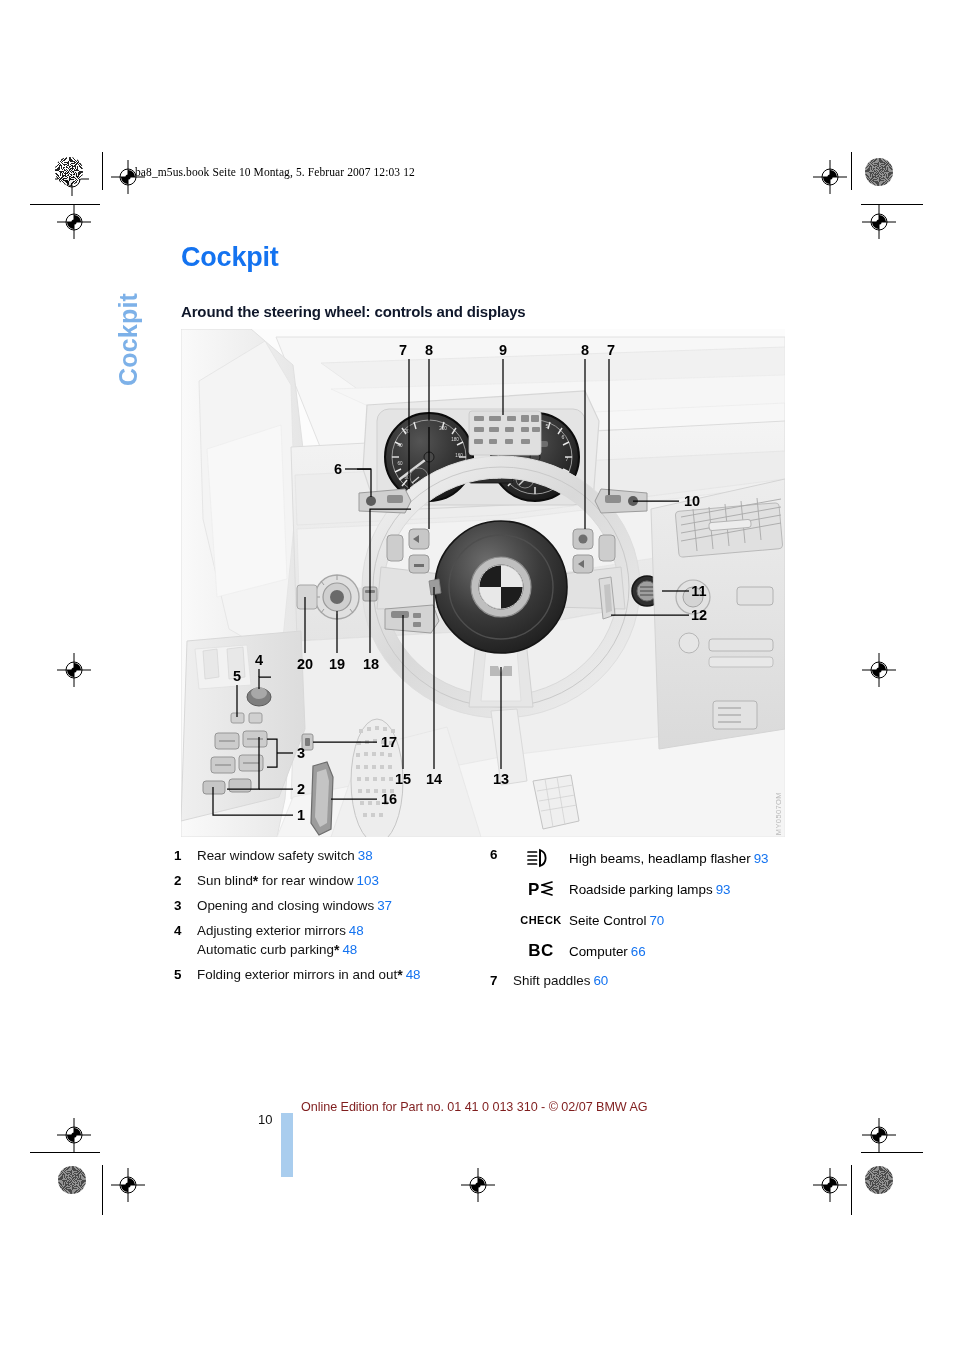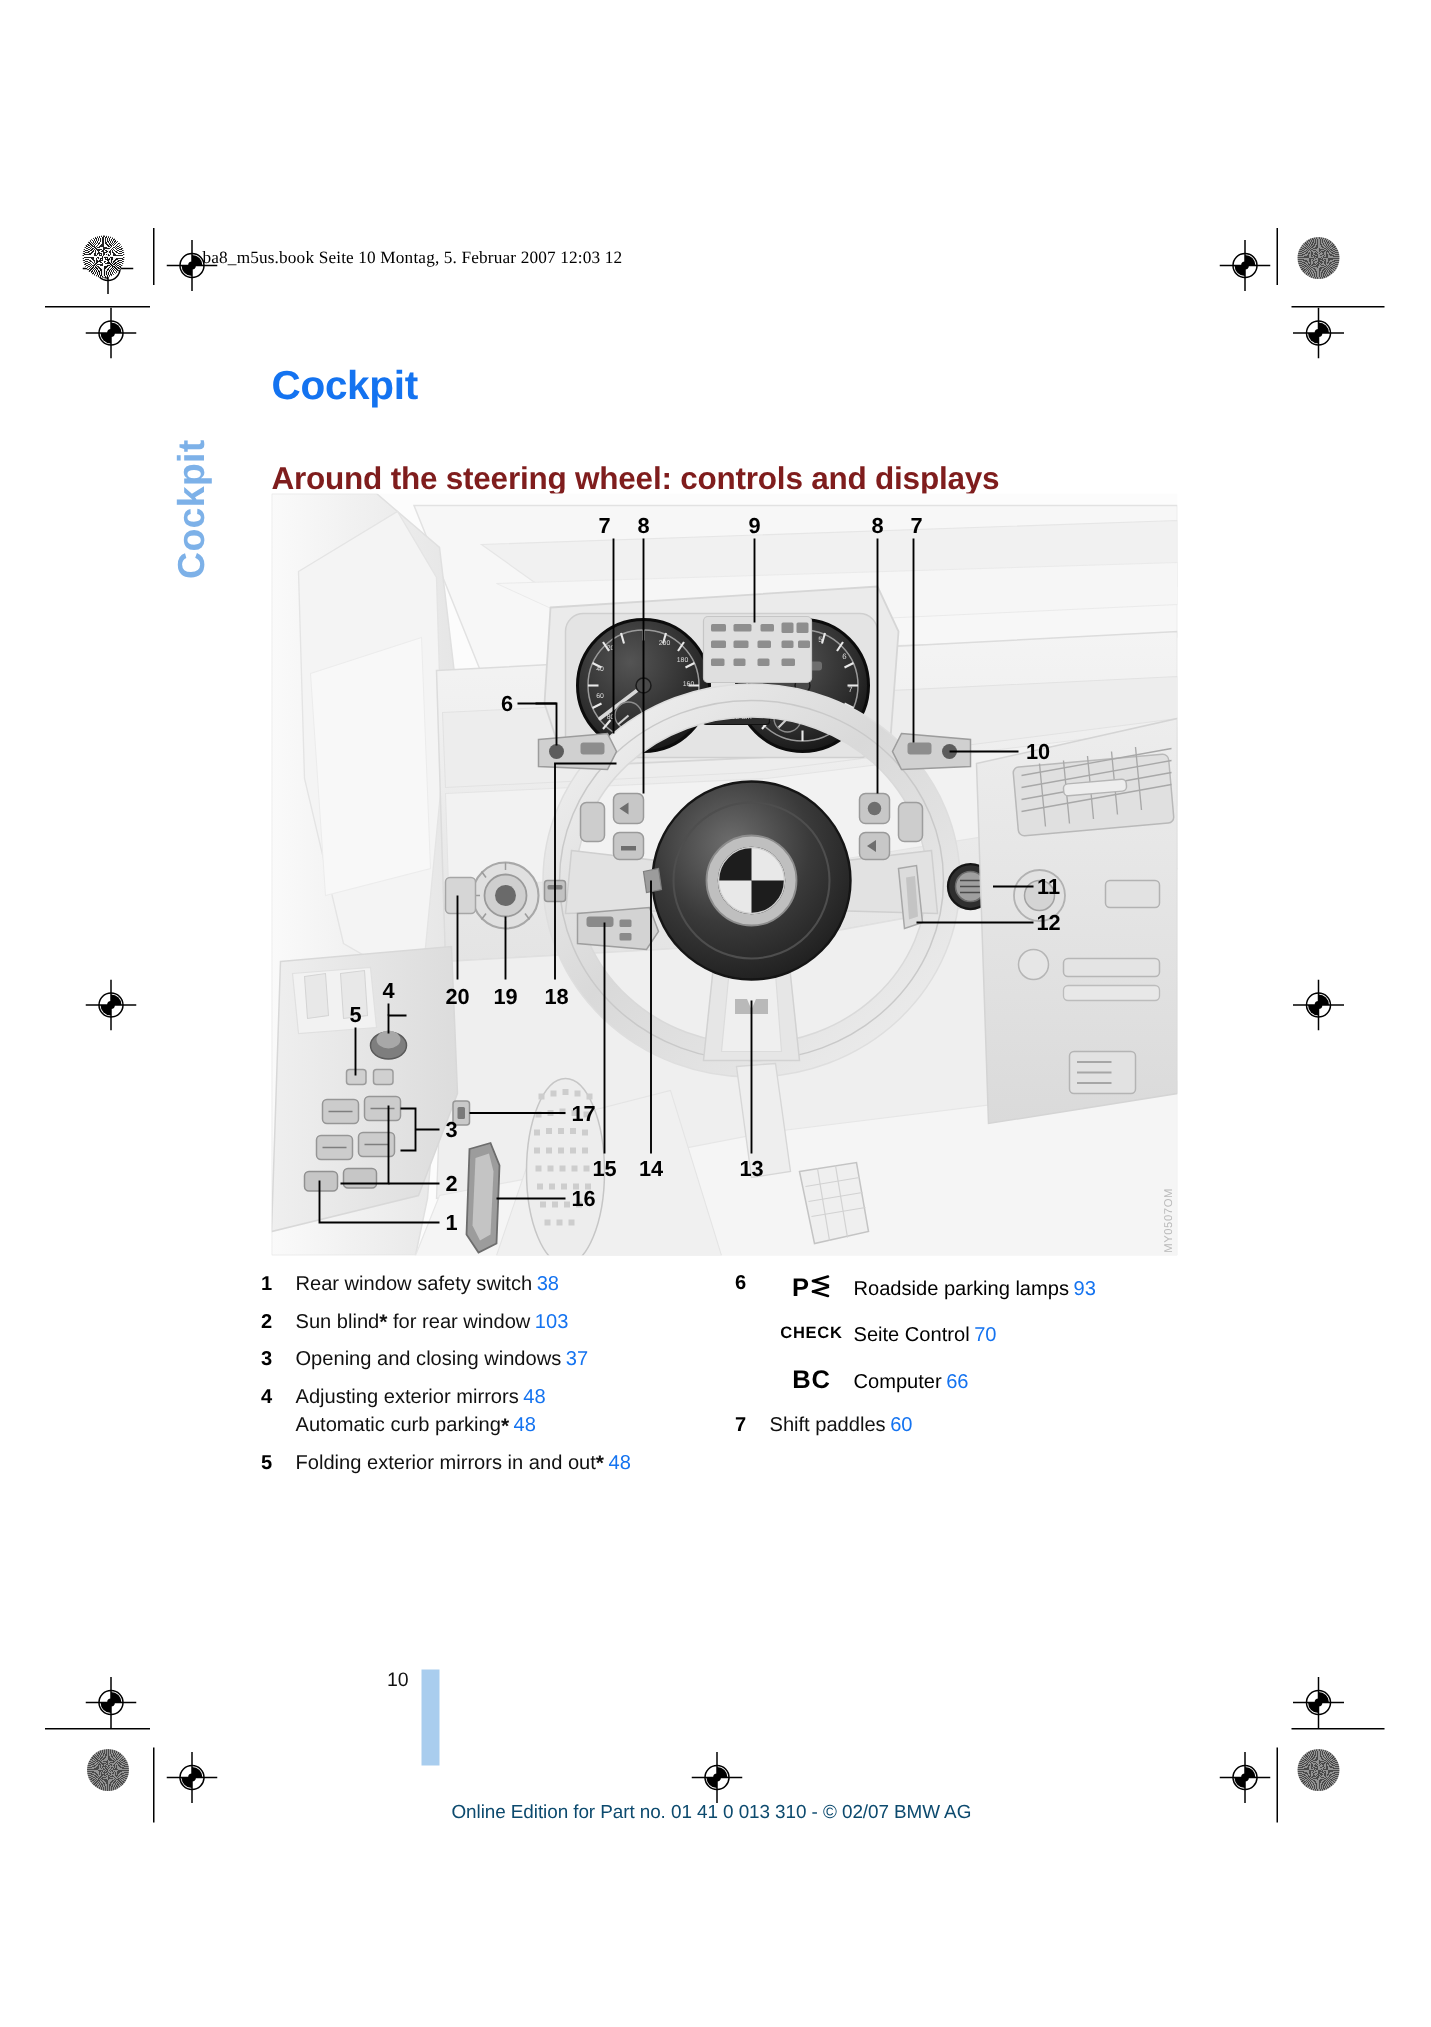--- a/index.html
+++ b/index.html
@@ -25,22 +25,22 @@
   
   .vtab{position:absolute;left:110px;top:226px;width:40px;height:170px;}
   .vtab span{display:block;transform:rotate(-90deg);transform-origin:left top;
      position:absolute;left:4px;top:160px;
      font-size:25px;font-weight:bold;color:#7db1e8;letter-spacing:.2px;
      white-space:nowrap;}
 
   
   .h1{position:absolute;left:181px;top:224px;font-size:27px;font-weight:bold;
       color:#1473f0;letter-spacing:-.2px;}
-  .h2{position:absolute;left:181px;top:291px;font-size:21px;font-weight:bold;
-      color:#7f1d1d;letter-spacing:-.15px;}
+  .h2{position:absolute;left:181px;top:291px;font-size:15px;font-weight:bold;
+      color:#0f172a;letter-spacing:-.15px;}
 
   
   .figure{position:absolute;left:181px;top:329px;width:604px;height:508px;
      background:#fdfdfd;overflow:hidden;}
   .figure svg{display:block;width:604px;height:508px;}
   .figcode{position:absolute;right:2px;bottom:2px;
      font-size:7.5px;color:#b9b9b9;letter-spacing:.4px;
      writing-mode:vertical-rl;transform:rotate(180deg);}
 
   
@@ -61,21 +61,21 @@
   .ico svg{display:block;}
   .ico .glyph{font-weight:bold;letter-spacing:.5px;}
   .grp6{position:relative;padding-left:0;}
   .grp6 .gnum{position:absolute;left:0;top:0;font-weight:bold;font-size:13.4px;}
   .grp6 .gbody{margin-left:23px;}
 
   
   .pagenum{position:absolute;left:258px;top:1112px;font-size:13px;color:#111;}
   .bluebar{position:absolute;left:281px;top:1113px;width:12px;height:64px;
       background:#a9cdee;}
-  .footer{position:absolute;left:301px;top:1201px;font-size:12.6px;color:#0c4a6e;
+  .footer{position:absolute;left:301px;top:1100px;font-size:12.6px;color:#7f1d1d;
       letter-spacing:-.05px;white-space:nowrap;}
 </style>
 </head>
 <body>
 
 <div class="page">
 
   <div class="reg" style="left:55px;top:162px;">
     <svg viewBox="0 0 34 34">
         <g stroke="#000" stroke-width="1" fill="none">
@@ -708,20 +708,37 @@
       </div>
 
     </div>
 
     <div class="col-r">
       <div class="grp6">
         <div class="gnum">6</div>
         <div class="gbody">
 
 
+          <div class="irow">
+            <div class="ico">
+              <svg width="34" height="20" viewBox="0 0 34 20">
+                <path d="M16 2 A8.5 8.5 0 0 1 16 18 Z" fill="none" stroke="#000" stroke-width="1.8"></path>
+                <line x1="16" y1="2" x2="16" y2="18" stroke="#000" stroke-width="1.8"></line>
+                <g stroke="#000" stroke-width="1.7" stroke-linecap="round">
+                  <line x1="4" y1="4" x2="12.5" y2="4"></line>
+                  <line x1="4" y1="8" x2="12.5" y2="8"></line>
+                  <line x1="4" y1="12" x2="12.5" y2="12"></line>
+                  <line x1="4" y1="16" x2="12.5" y2="16"></line>
+                </g>
+              </svg>
+            </div>
+            <div>
+              <span>High beams, headlamp flasher</span><span class="pg">93</span>
+            </div>
+          </div>
 
           <div class="irow">
             <div class="ico">
               <svg width="34" height="20" viewBox="0 0 34 20">
                 <text x="4" y="16" font-family="Liberation Sans, sans-serif" font-size="17" font-weight="bold" fill="#000">P</text>
                 <g stroke="#000" stroke-width="1.7" stroke-linecap="round">
                   <line x1="18" y1="6" x2="28" y2="3"></line>
                   <line x1="18" y1="6" x2="28" y2="9"></line>
                   <line x1="18" y1="13" x2="28" y2="10"></line>
                   <line x1="18" y1="13" x2="28" y2="16"></line>

